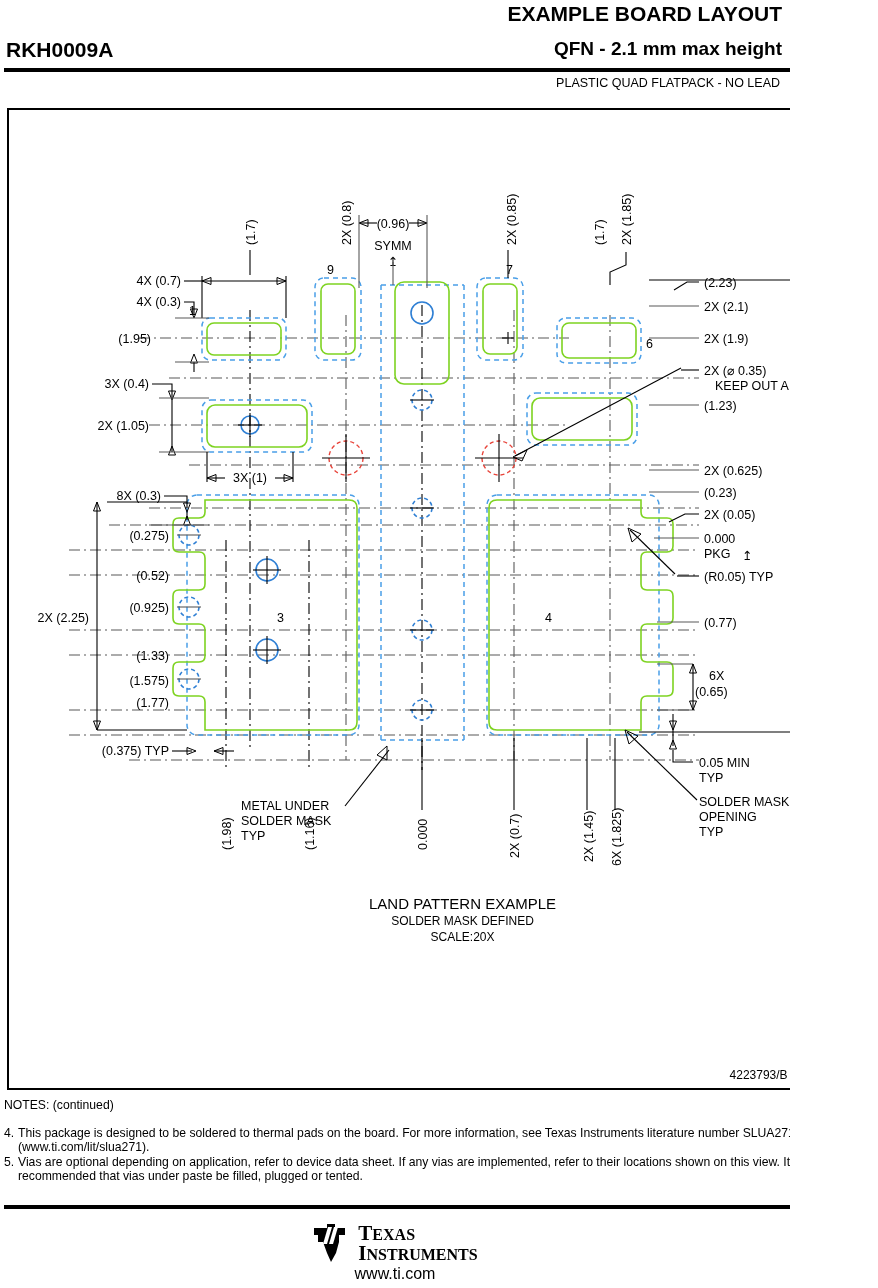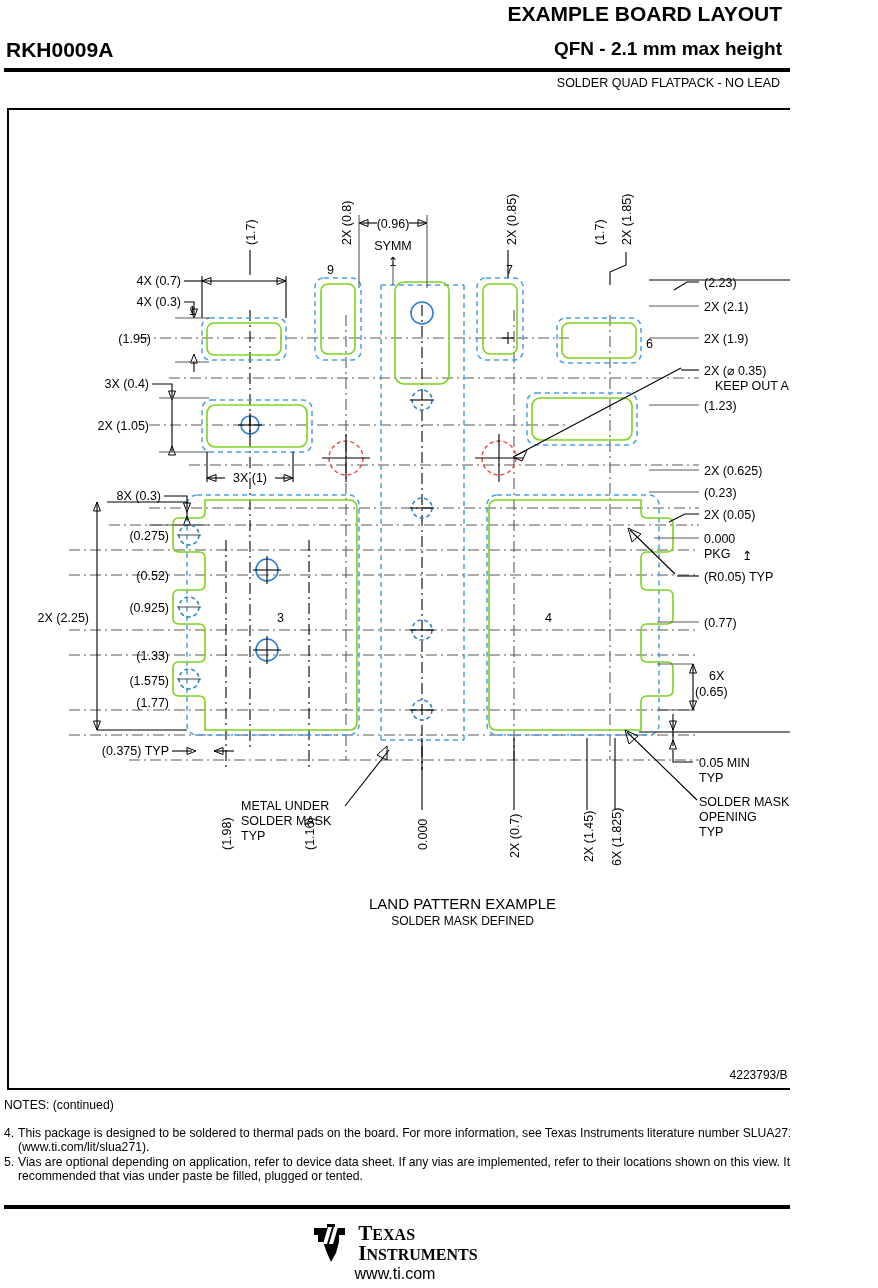--- a/index.html
+++ b/index.html
@@ -62,21 +62,21 @@
 </style>
 </head>
 <body>
 
 <div class="page">
 
   <div class="hdr-title">EXAMPLE BOARD LAYOUT</div>
   <div class="hdr-part">RKH0009A</div>
   <div class="hdr-pkg">QFN - 2.1 mm max height</div>
   <div class="hdr-rule"></div>
-  <div class="hdr-sub">SOLDER QUAD FLATPACK - NO LEAD</div>
+  <div class="hdr-sub">PLASTIC QUAD FLATPACK - NO LEAD</div>
 
   <div class="frame">
 
     <svg class="draw" viewBox="0 0 864 982">
 
       <g>
 
         <line class="center" x1="130" y1="228" x2="560" y2="228"></line>
         <line class="center" x1="140" y1="315" x2="560" y2="315"></line>
         <line class="center" x1="140" y1="398" x2="690" y2="398"></line>
@@ -391,20 +391,21 @@
         <text class="lbl" x="232" y="700">METAL UNDER</text>
         <text class="lbl" x="232" y="715">SOLDER MASK</text>
         <text class="lbl" x="232" y="730">TYP</text>
         <line class="blkln" x1="336" y1="696" x2="380" y2="640"></line>
         <path class="ln" fill="#000" d="M378 636 l0 14 l-10 -5 z"></path>
       </g>
     </svg>
 
     <div class="cap cap1">LAND PATTERN EXAMPLE</div>
     <div class="cap cap2">SOLDER MASK DEFINED</div>
+    <div class="cap cap3">SCALE:20X</div>
 
     <div class="docnum">
       <span>4223793/B</span><span class="gap"></span><span>09/2017</span>
     </div>
   </div>
 
   <div class="notes">
     <div class="nhead">NOTES: (continued)</div>
     <div class="note">
       <div class="num">4.</div>

